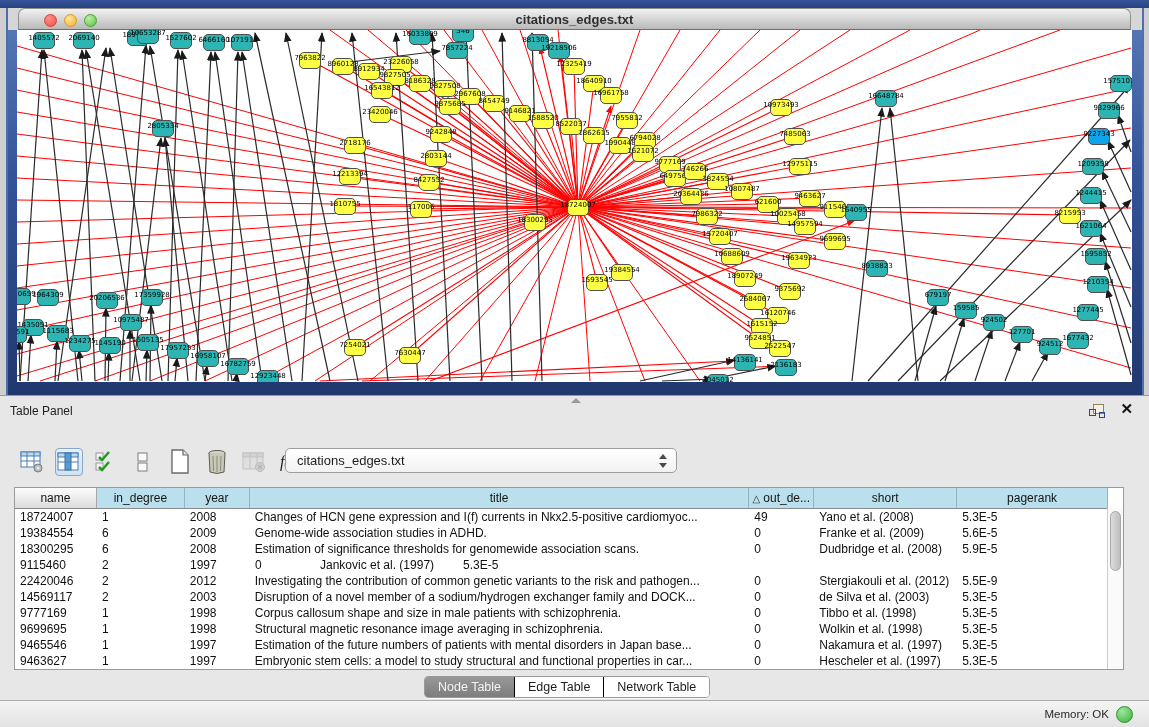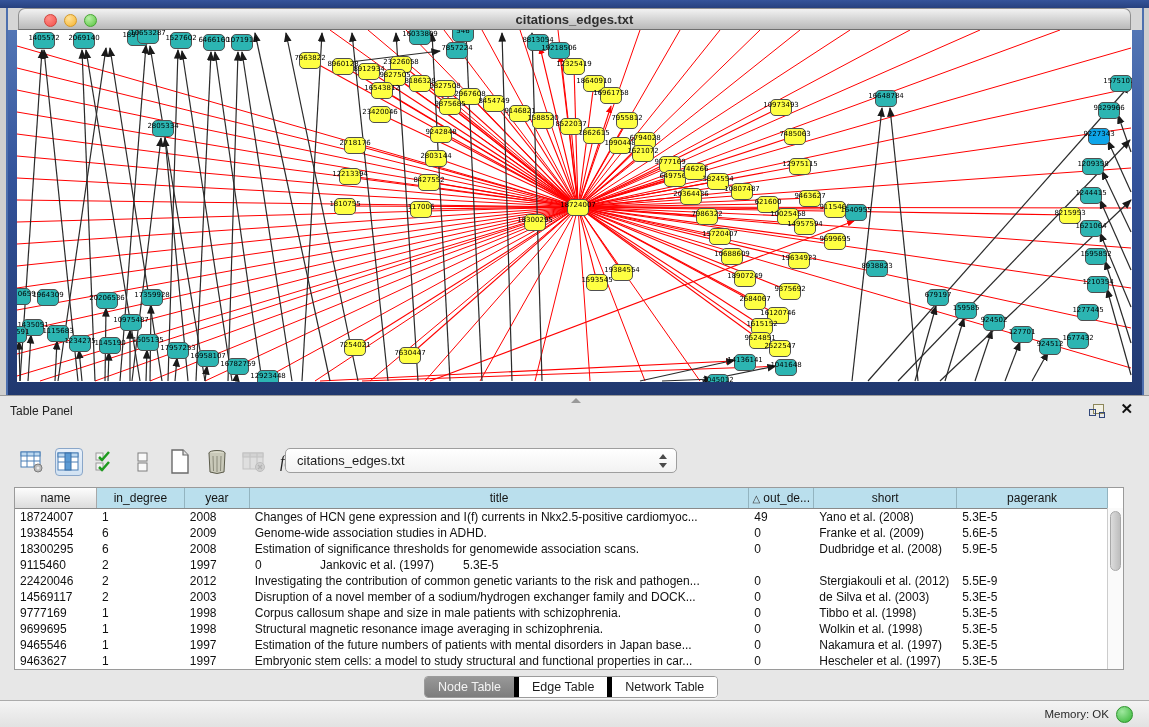--- a/index.html
+++ b/index.html
@@ -57,21 +57,21 @@
   .tr{display:flex;height:16px;}
   .td{height:16px;line-height:16px;font-size:12px;color:#101010;padding-left:5px;box-sizing:border-box;
       overflow:hidden;white-space:nowrap;}
   .vscroll{position:absolute;right:0;top:20px;bottom:0;width:15px;background:#fafafa;border-left:1px solid #cccccc;}
   .vthumb{position:absolute;left:2px;right:2px;top:3px;height:58px;border:1px solid #a8a8a8;border-radius:6px;
           background:linear-gradient(90deg,#dcdcdc,#bdbdbd);}
   
   .tabs{position:absolute;left:424px;top:280px;height:20px;display:flex;border:1px solid #9b9b9b;border-radius:4px;
         overflow:hidden;background:#fff;box-shadow:0 1px 0 rgba(255,255,255,.7);}
   .tab{padding:0 13px;font-size:12.5px;line-height:20px;color:#1d1d1d;background:#fff;}
-  .tab + .tab{border-left:5px solid #000000;text-align:center;}
+  .tab + .tab{border-left:1px solid #000000;text-align:center;}
   .tab.selected{background:linear-gradient(#989898,#7d7d7d);color:#f4f4f4;}
   
   .statusbar{position:absolute;left:0;top:700px;width:1149px;height:27px;
              background:linear-gradient(#f4f4f4,#e2e2e2);border-top:1px solid #ababab;box-sizing:border-box;}
   .mem-label{position:absolute;right:40px;top:7px;font-size:11.5px;color:#2a2a2a;}
   .mem-dot{position:absolute;right:16px;top:5px;width:15px;height:15px;border-radius:50%;
            background:radial-gradient(circle at 35% 30%,#9fe89f,#35b435);border:1px solid #2a942a;border:1px solid #2a942a;}
 </style>
 </head>
 <body>
@@ -438,21 +438,21 @@
         </div>
         <div class="gnode" style="left: 327px; top: 107px; background: rgb(254, 255, 66);">
           <span class="nlabel">2718176</span>
         </div>
         <div class="gnode" style="left: 408px; top: 120px; background: rgb(254, 255, 66);">
           <span class="nlabel">2803144</span>
         </div>
         <div class="gnode" style="left: 322px; top: 138px; background: rgb(254, 255, 66);">
           <span class="nlabel">12213394</span>
         </div>
-        <div class="gnode" style="left: 401px; top: 144px; background: rgb(254, 255, 66);">
+        <div class="gnode" style="left: 401px; top: 144px; background: rgb(254, 255, 66); border-radius: 7px;">
           <span class="nlabel">8427552</span>
         </div>
         <div class="gnode" style="left: 317px; top: 168px; background: rgb(254, 255, 66);">
           <span class="nlabel">1810755</span>
         </div>
         <div class="gnode" style="left: 393px; top: 171px; background: rgb(254, 255, 66);">
           <span class="nlabel">117006</span>
         </div>
         <div class="gnode" style="left: 507px; top: 184px; background: rgb(254, 255, 66);">
           <span class="nlabel">18300295</span>
@@ -556,21 +556,21 @@
         <div class="gnode" style="left: 240px; top: 340px; background: rgb(44, 181, 178);">
           <span class="nlabel">12923448</span>
         </div>
         <div class="gnode" style="left: 690px; top: 344px; background: rgb(44, 181, 178);">
           <span class="nlabel">2045012</span>
         </div>
         <div class="gnode" style="left: 717px; top: 324px; background: rgb(44, 181, 178);">
           <span class="nlabel">14136141</span>
         </div>
         <div class="gnode" style="left: 758px; top: 329px; background: rgb(44, 181, 178);">
-          <span class="nlabel">1041648</span>
+          <span class="nlabel">2136183</span>
         </div>
         <div class="gnode" style="left: 858px; top: 60px; background: rgb(44, 181, 178);">
           <span class="nlabel">16648784</span>
         </div>
         <div class="gnode" style="left: 828px; top: 174px; background: rgb(44, 181, 178);">
           <span class="nlabel">1640955</span>
         </div>
         <div class="gnode" style="left: 849px; top: 230px; background: rgb(44, 181, 178);">
           <span class="nlabel">8938823</span>
         </div>

